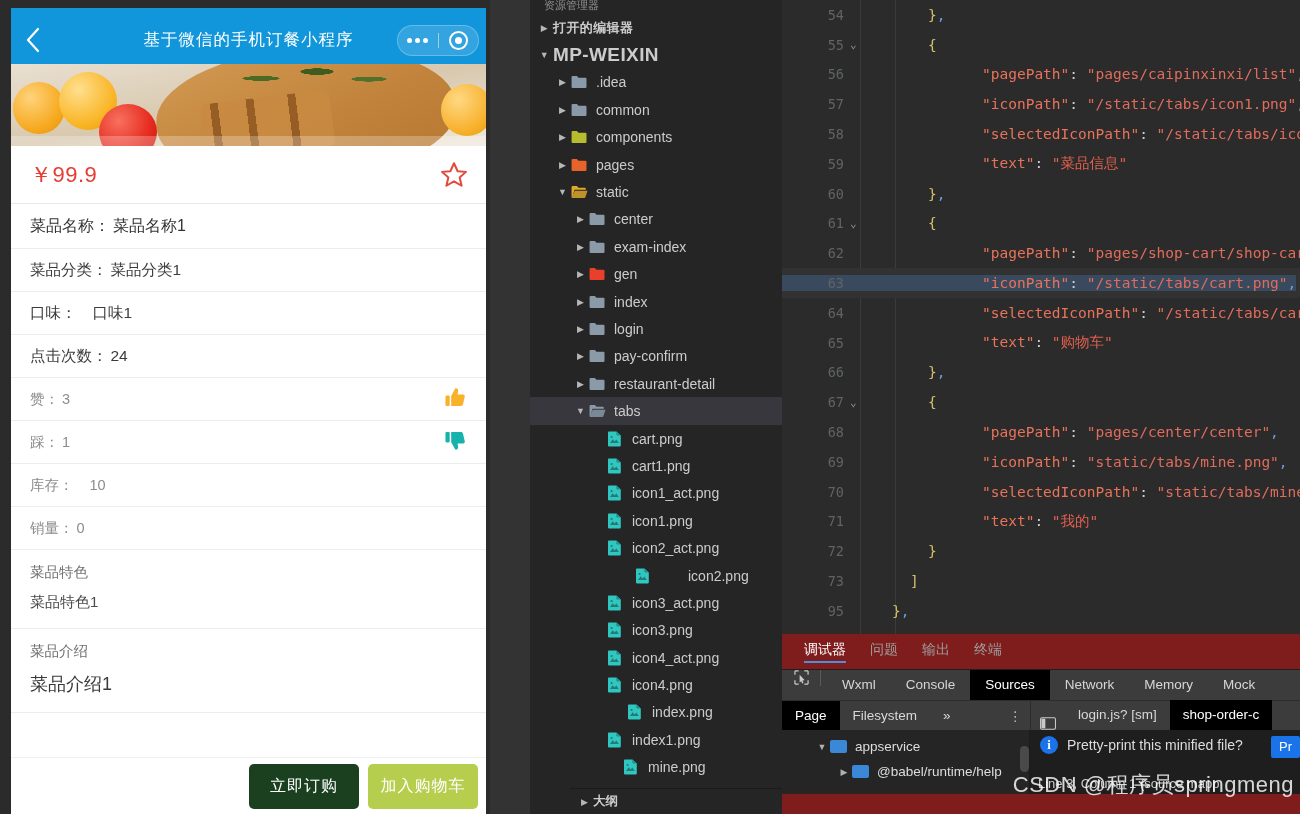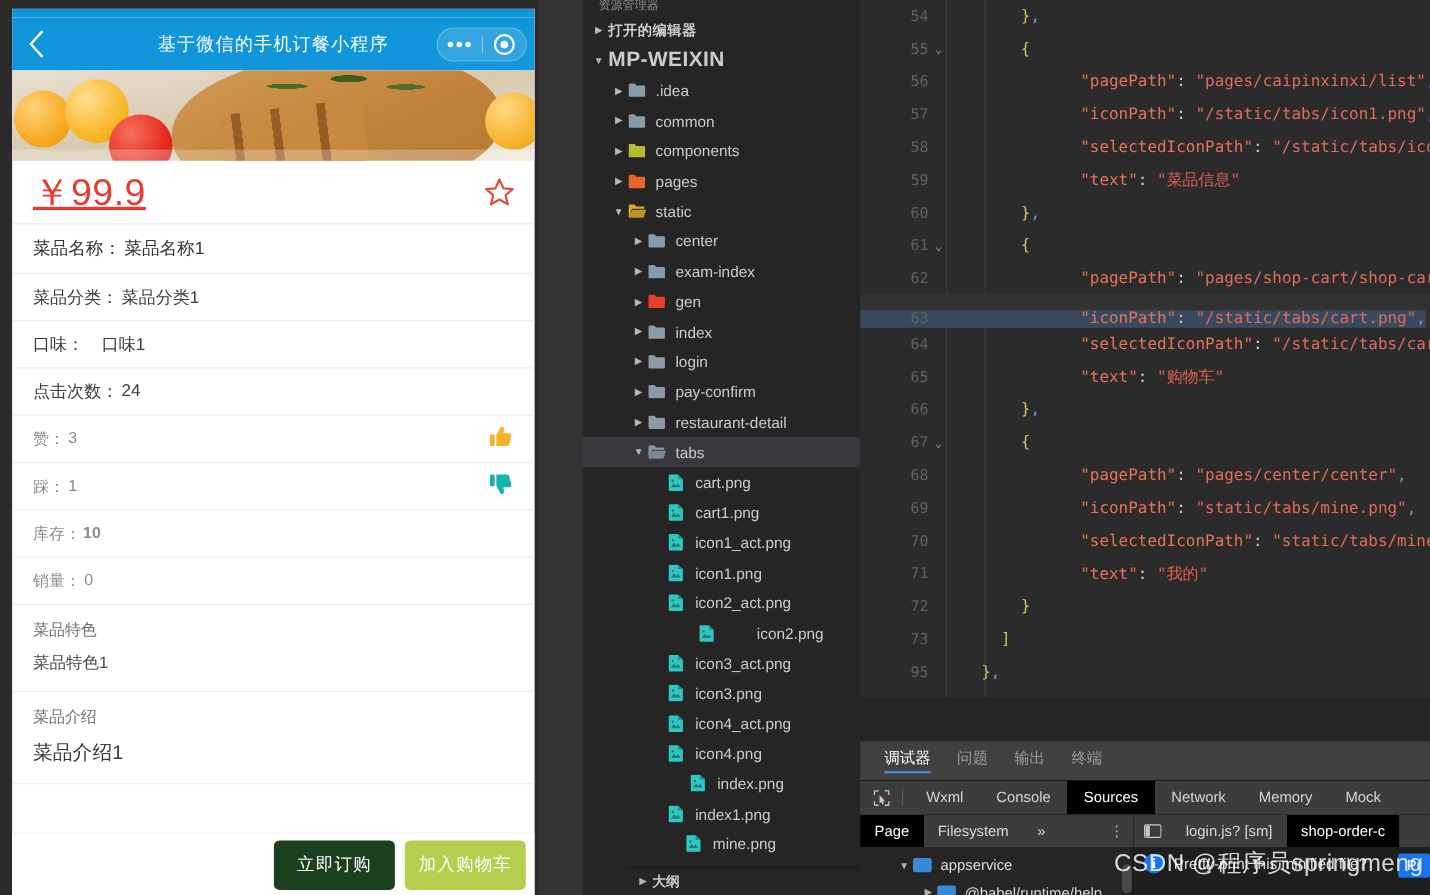--- a/index.html
+++ b/index.html
@@ -94,21 +94,21 @@
   .t4 { left: 430px; top: 20px; width: 52px; height: 52px; background: radial-gradient(circle at 34% 30%, #ffd883, #f7b02a 65%, #e29a10); }
   .banner .plate-edge {
     position:absolute; left: 0; bottom: 0; width: 100%; height: 10px;
     background: rgba(255,255,255,0.25);
   }
 
   .price-row {
     height: 58px; display: flex; align-items: center; justify-content: space-between;
     padding: 0 17px 0 19px; border-bottom: 1px solid #e8e8e8;
   }
-  .price { color: #e53b30; font-size: 34px; font-weight: 400; letter-spacing: .5px; text-decoration: underline; }
+  .price { color: #e53b30; font-size: 22px; font-weight: 400; letter-spacing: .5px; }
   .star { width: 30px; height: 30px; display:block; cursor: pointer; }
 
   .info-row {
     min-height: 43px; display: flex; align-items: center;
     padding: 0 19px; border-bottom: 1px solid #ededed;
     font-size: 15.5px; color: #3b3b3b; position: relative;
   }
   .info-row.dim { color: #8c8c8c; font-size: 14.5px; }
   .info-row.first { font-size: 16px; color: #333; min-height: 45px; }
   .row-icon { position: absolute; right: 18px; top: 50%; transform: translateY(-50%); }
@@ -172,67 +172,67 @@
   .editor {
     position: absolute; left: 782px; top: 0; right: 0; height: 634px;
     background: #2b2b2b; overflow: hidden;
   }
   .ed-guide { position:absolute; top:0; bottom:0; width:1px; background:#3b3b3b; }
   .code-line {
     position: relative; height: 29.8px; display: flex; align-items: center;
     white-space: pre; font-family: "DejaVu Sans Mono", "Liberation Mono", monospace;
     font-size: 14.5px;
   }
-  .code-line.hl { background: #323232; align-items: flex-end; }
+  .code-line.hl { background: #323232; }
   .ln {
     position:absolute; left: 0; width: 62px; text-align: right;
     color: #606366; font-size: 13.5px;
     font-family: "DejaVu Sans Mono", monospace;
   }
   .chev {
     position:absolute; left: 68px; color: #9a9a9a; font-size: 11px;
   }
   .code-txt { padding-left: 110px; }
   .tok-key { color: #e8735a; }
   .tok-str { color: #e06c5c; }
   .tok-punc { color: #cfcfcf; }
   .tok-brace { color: #d4c06a; }
   .tok-comma { color: #6a9ee0; }
   .tok-cjk { color: #e0604e; }
   .sel { background: #3a4a5e; }
 
   
   .debugger {
     position: absolute; left: 782px; top: 634px; right: 0; bottom: 0;
-    background: #404040; color: #ccc; margin-top: 40px;
+    background: #7f1d1d; color: #ccc;
   }
   .dbg-tabs {
     height: 36px; display:flex; align-items: center; gap: 24px; padding-left: 22px;
     font-size: 14px; border-bottom: 1px solid #1e1e1e;
   }
   .dbg-tab { color: #9d9d9d; cursor: pointer; padding-bottom: 4px; }
   .dbg-tab.active { color: #fff; border-bottom: 2px solid #4a8fe0; padding-bottom: 2px; }
 
   .dev-tabs {
-    height: 30px; background: #3c3c3c; display:flex; align-items:center;
+    height: 30px; background: #3c3c3c; display:flex; align-items:flex-start;
     font-size: 13.5px; color: #d6d6d6;
   }
   .dev-pick {
     width: 38px; display:flex; align-items:center; justify-content:center; cursor:pointer;
   }
   .dev-sep { width:1px; height:16px; background:#5a5a5a; margin-right: 6px; }
   .dev-tab { padding: 0 15px; height: 30px; line-height: 30px; cursor:pointer; }
   .dev-tab.active { background: #000; color:#fff; }
 
   .dev-sub {
     height: 30px; display:flex; background:#3c3c3c; font-size: 13.5px; color:#d8d8d8;
     border-top: 1px solid #2c2c2c;
   }
   .sub-left { width: 248px; display:flex; align-items:center; position:relative; }
-  .sub-right { flex:1; display:flex; align-items:center; border-left: 1px solid #2c2c2c; }
+  .sub-right { flex:1; display:flex; align-items:flex-end; border-left: 1px solid #2c2c2c; }
   .sub-tab { padding: 0 13px; height: 30px; line-height: 30px; cursor:pointer; }
   .sub-tab.active { background:#000; color:#fff; }
   .kebab { position:absolute; right: 8px; color:#bbb; cursor:pointer; }
 
   .dev-content { display:flex; height: 64px; }
   .dc-left {
     width: 248px; background: #252526; position:relative;
     border-right: 1px solid #1b1b1c;
   }
   .dc-right { flex: 1; background: #1e1e1e; position:relative; }
@@ -343,21 +343,21 @@
           <div class="info-row dim">
             <span>踩：</span>
             <span style="margin-left: 3px;">1</span>
             <span class="row-icon"><svg width="26" height="26" viewBox="0 0 24 24">
                 <path d="M8.5 13.5 L12.2 20.4 C13.9 20.8 15.1 19.7 14.9 18.1 L14.4 14.8 L19.4 14.8 C20.6 14.8 21.3 13.8 21 12.7 L19.4 5.7 C19.2 4.7 18.4 4.1 17.4 4.1 L8.5 4.1 Z" fill="#16b3ad"></path>
                 <rect x="3.2" y="4.1" width="3.9" height="9.7" rx="1" fill="#16b3ad"></rect>
               </svg></span>
           </div>
           <div class="info-row dim">
             <span>库存：</span>
-            <span style="margin-left: 2px; font-weight: bold;">10</span>
+            <span style="margin-left: 16px;">10</span>
           </div>
           <div class="info-row dim">
             <span>销量：</span>
             <span style="margin-left: 3px;">0</span>
           </div>
         </div>
 
       <div class="block">
         <div class="b-title">菜品特色</div>
         <div class="b-body">菜品特色1</div>

